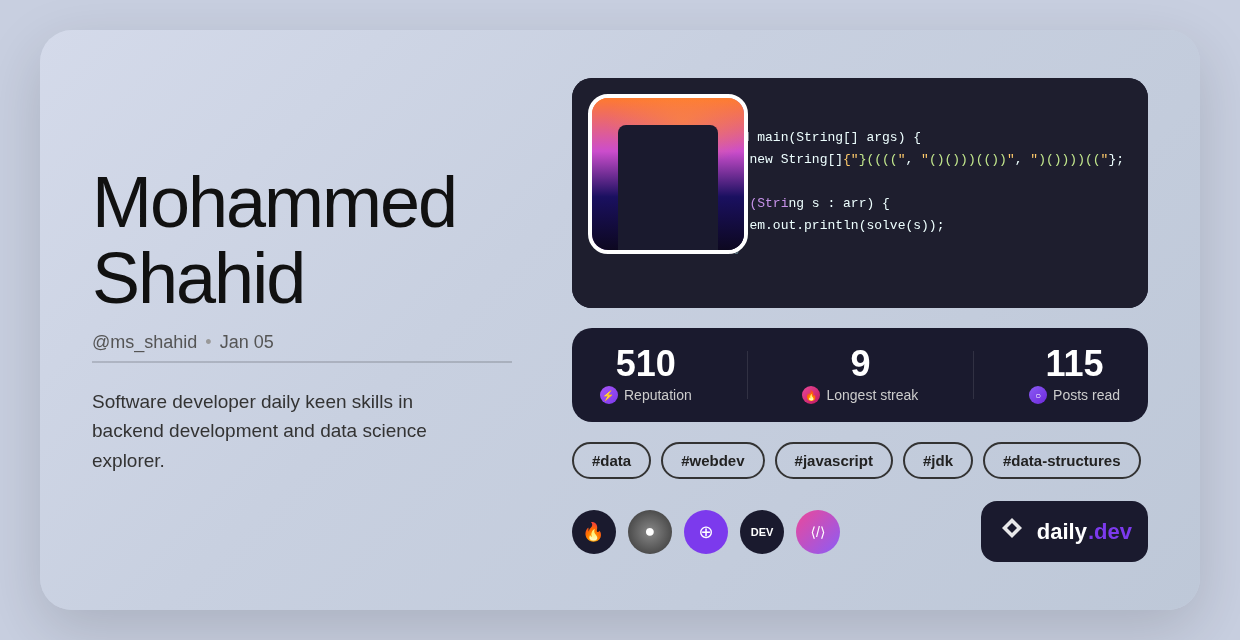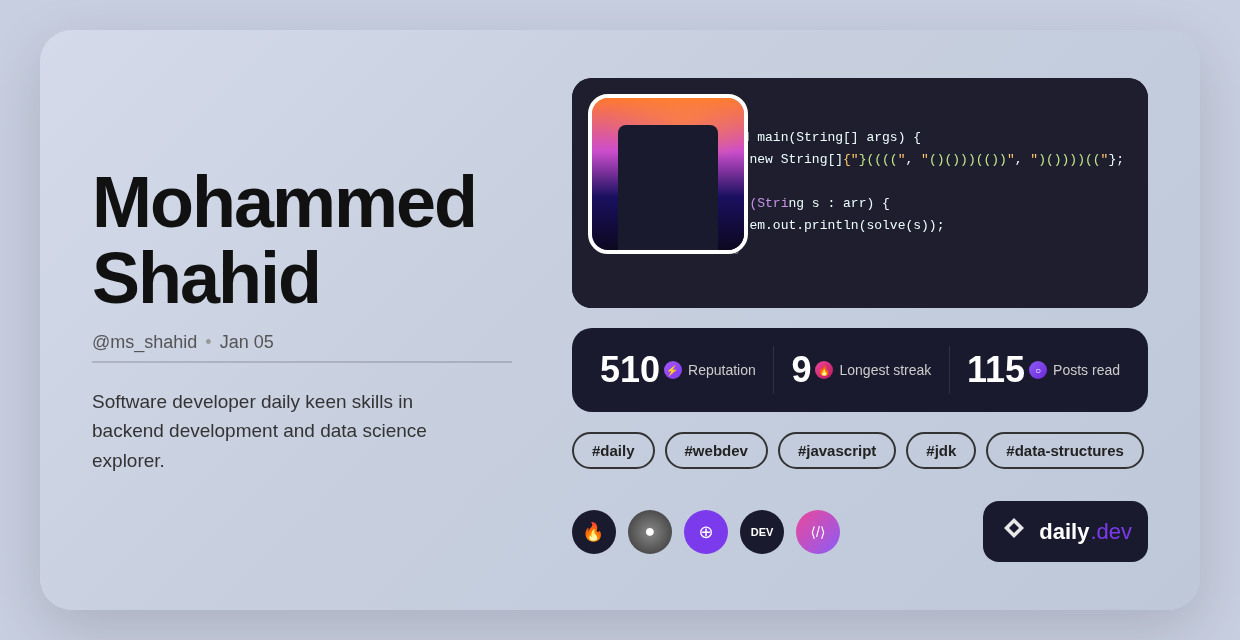--- a/index.html
+++ b/index.html
@@ -30,21 +30,21 @@
     
     .left {
       flex: 0 0 420px;
       display: flex;
       flex-direction: column;
       justify-content: center;
     }
 
     .name {
       font-size: 72px;
-      font-weight: 700;
+      font-weight: 400;
       color: #111;
       line-height: 1.05;
       letter-spacing: -2px;
       margin-bottom: 16px;
     }
 
     .meta {
       display: flex;
       align-items: center;
       gap: 8px;
@@ -184,20 +184,21 @@
       background: #1a1a2e;
       border-radius: 20px;
       padding: 18px 28px;
       display: flex;
       align-items: center;
       justify-content: space-between;
     }
 
     .stat-item {
       display: flex;
+      flex-direction: column;
       align-items: center;
       gap: 4px;
     }
 
     .stat-value {
       font-size: 36px;
       font-weight: 800;
       color: white;
       line-height: 1;
     }
@@ -300,21 +301,21 @@
 
     .brand-daily {
       color: white;
       font-size: 22px;
       font-weight: 800;
     }
 
     .brand-dot-dev {
       color: #7c3aed;
       font-size: 22px;
-      font-weight: 400;
+      font-weight: 700;
     }
   </style>
 </head>
 <body>
 
 <div class="card">
 
   <div class="left">
     <div class="name">
       <span>Mohammed</span><br>
@@ -373,21 +374,21 @@
       <div class="stat-item">
         <span class="stat-value">115</span>
         <div class="stat-label">
           <div class="stat-icon icon-posts">○</div>
           <span>Posts read</span>
         </div>
       </div>
     </div>
 
     <div class="tags-area">
-      <div class="tag">#daily</div>
+      <div class="tag">#data</div>
       <div class="tag">#webdev</div>
       <div class="tag">#javascript</div>
       <div class="tag">#jdk</div>
       <div class="tag">#data-structures</div>
     </div>
 
     <div class="bottom-row">
       <div class="social-icons">
         <div class="social-icon si-flame">🔥</div>
         <div class="social-icon si-circle" style="background:radial-gradient(circle, #888 0%, #333 100%);">●</div>

